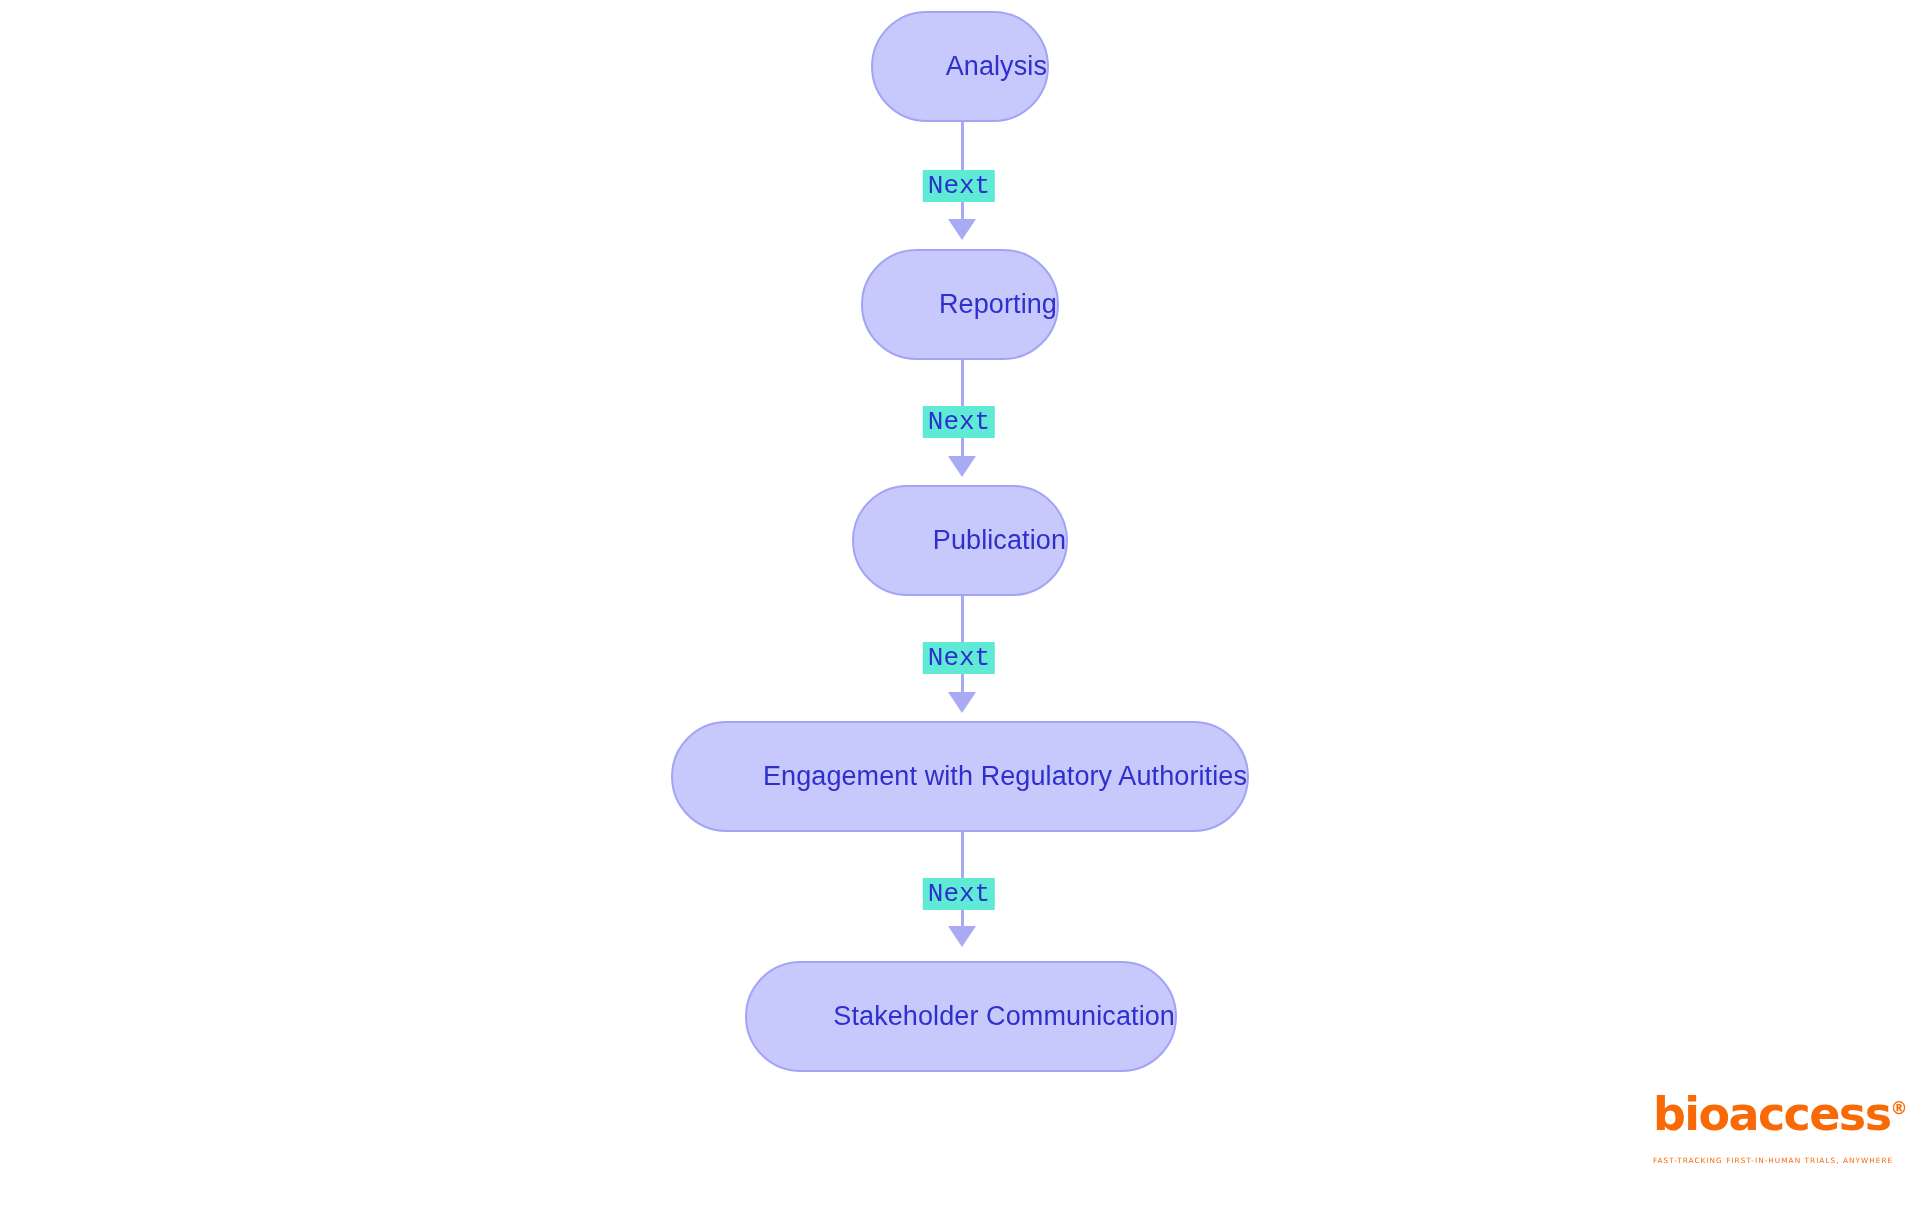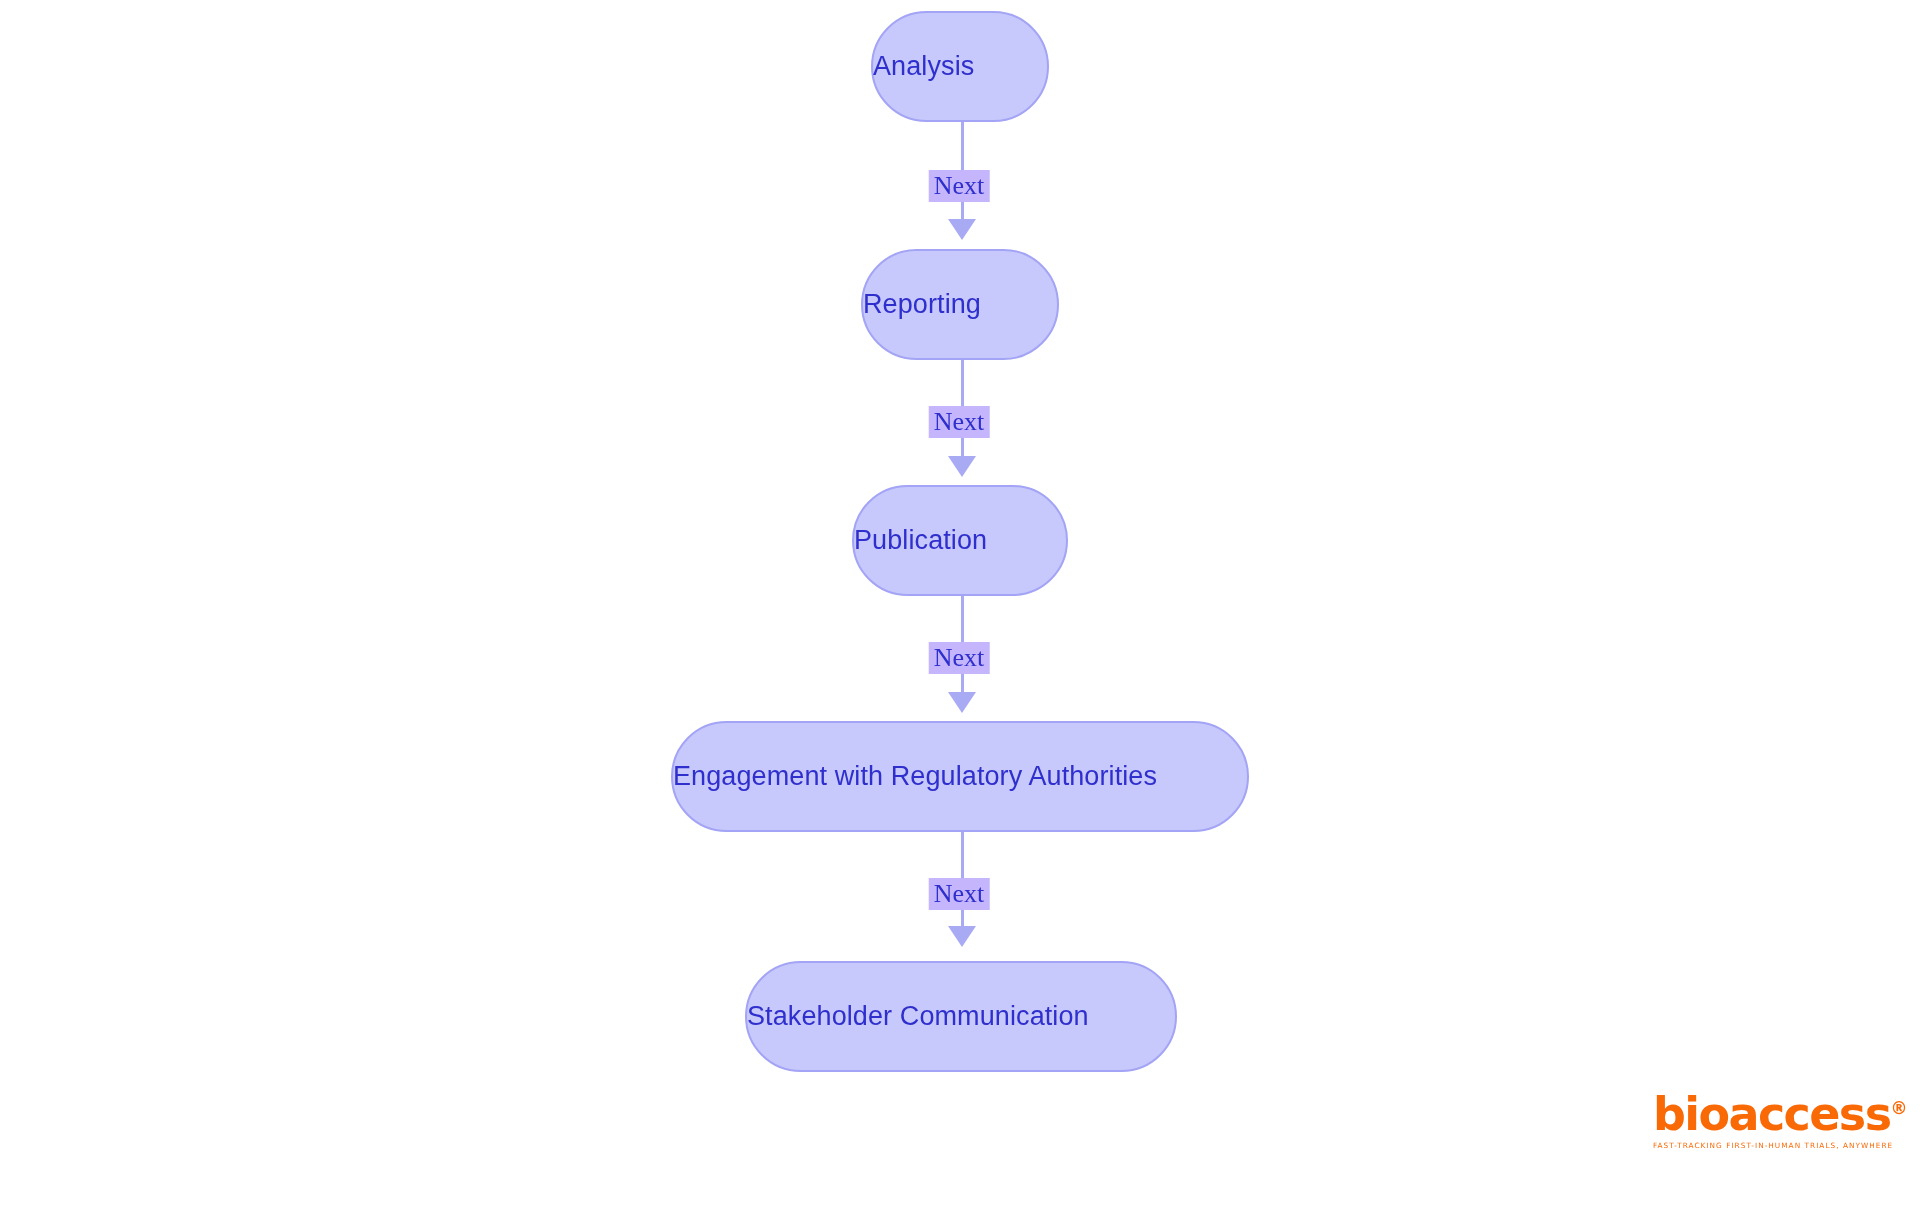--- a/index.html
+++ b/index.html
@@ -24,21 +24,21 @@
   }
 
   .stage {
     position: absolute;
     box-sizing: border-box;
     background: #c7c8fc;
     border: 2px solid #a3a4f5;
     border-radius: 999px;
     display: flex;
     align-items: center;
-    justify-content: flex-start;
+    justify-content: flex-end;
     color: #2f2fcd;
     font-size: 27px;
     font-family: "Liberation Sans", sans-serif;
     letter-spacing: 0.1px;
     white-space: nowrap;
   }
 
   .stage-label {
     display: block;
     line-height: 1;
@@ -73,23 +73,23 @@
     border-top: 21px solid #a9aaf4;
   }
   .arrow-0 { top: 219px; }
   .arrow-1 { top: 456px; }
   .arrow-2 { top: 692px; }
   .arrow-3 { top: 926px; }
 
   .edge-label {
     position: absolute;
     color: #2f2fcd;
-    background: #c4b5fd;
+    background: #5eead4;
     font-size: 26px;
-    font-family: Liberation Serif, serif;
+    font-family: Liberation Mono, monospace;
     line-height: 1;
     padding: 3px 5px;
     white-space: nowrap;
     transform: translate(-50%, -50%);
   }
   .elabel-0 { left: 959px; top: 186px; }
   .elabel-1 { left: 959px; top: 422px; }
   .elabel-2 { left: 959px; top: 658px; }
   .elabel-3 { left: 959px; top: 894px; }
 
@@ -116,21 +116,21 @@
     vertical-align: super;
     letter-spacing: 0;
     font-weight: bold;
   }
   .brand-tagline {
     color: #f96a07;
     font-family: "DejaVu Sans", sans-serif;
     font-size: 7.3px;
     letter-spacing: 1.05px;
     line-height: 1;
-    margin-top: 5px;
+    margin-top: 20px;
     white-space: nowrap;
   }
 </style>
 </head>
 <body>
 
 <div id="flowchart">
 
   <div class="stage node-0">
     <span class="stage-label">Analysis</span>

